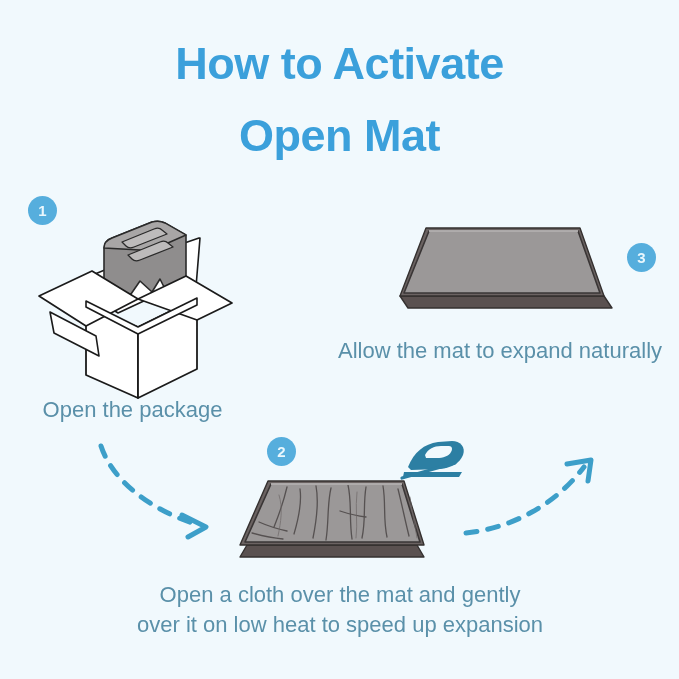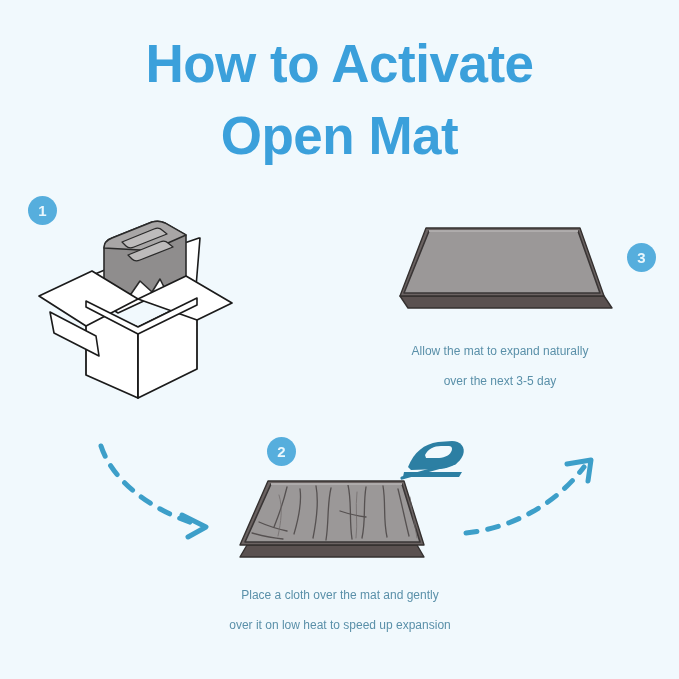--- a/index.html
+++ b/index.html
@@ -25,21 +25,21 @@
     position: absolute;
     left: 0;
     top: 28px;
     width: 679px;
     text-align: center;
   }
   .title-line {
     display: block;
     color: #3ba0db;
     font-weight: 700;
-    font-size: 53px;
+    font-size: 45px;
     line-height: 72px;
     letter-spacing: -0.5px;
   }
 
   
   .badge {
     position: absolute;
     width: 29px;
     height: 29px;
     border-radius: 50%;
@@ -51,21 +51,21 @@
     text-align: center;
   }
   #badge-1 { left: 28px;  top: 196px; }
   #badge-2 { left: 267px; top: 437px; }
   #badge-3 { left: 627px; top: 243px; }
 
   
   .caption {
     position: absolute;
     color: #5a90a9;
-    font-size: 12px;
+    font-size: 22px;
     line-height: 30px;
     text-align: center;
     white-space: nowrap;
   }
   #caption-1 { left: 0;    top: 395px; width: 265px; }
   #caption-3 { left: 320px; top: 336px; width: 360px; }
   #caption-2 { left: 120px; top: 580px; width: 440px; }
 
   
   .art {
@@ -170,24 +170,26 @@
       <path d="M466,533 C512,528 555,505 584,467" fill="none" stroke="#3d9fc9" stroke-width="5" stroke-linecap="round" stroke-dasharray="11 11"></path>
       <path d="M567,464 L591,460 L588,481" fill="none" stroke="#3d9fc9" stroke-width="5" stroke-linecap="round" stroke-linejoin="round"></path>
     </g>
 
   </svg>
 
   <div class="badge" id="badge-1">1</div>
   <div class="badge" id="badge-2">2</div>
   <div class="badge" id="badge-3">3</div>
 
+  <div class="caption" id="caption-1">
+    <span>Open the package</span>
+  </div>
 
   <div class="caption" id="caption-3">
     <div>Allow the mat to expand naturally</div>
-    <div>over the next 3-5 day</div>
   </div>
 
   <div class="caption" id="caption-2">
-    <div>Place a cloth over the mat and gently</div>
+    <div>Open a cloth over the mat and gently</div>
     <div>over it on low heat to speed up expansion</div>
   </div>
 
 </div>
 
 </body></html>

